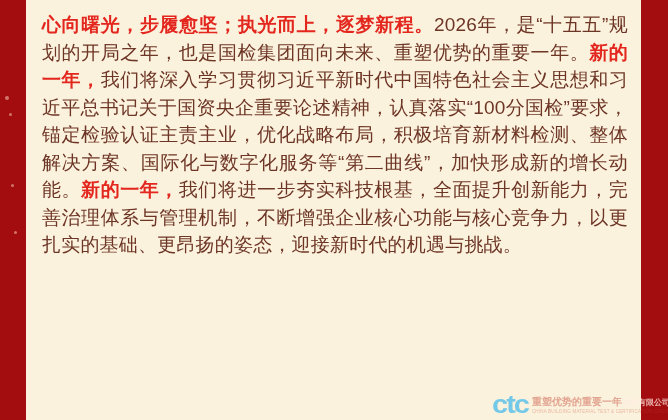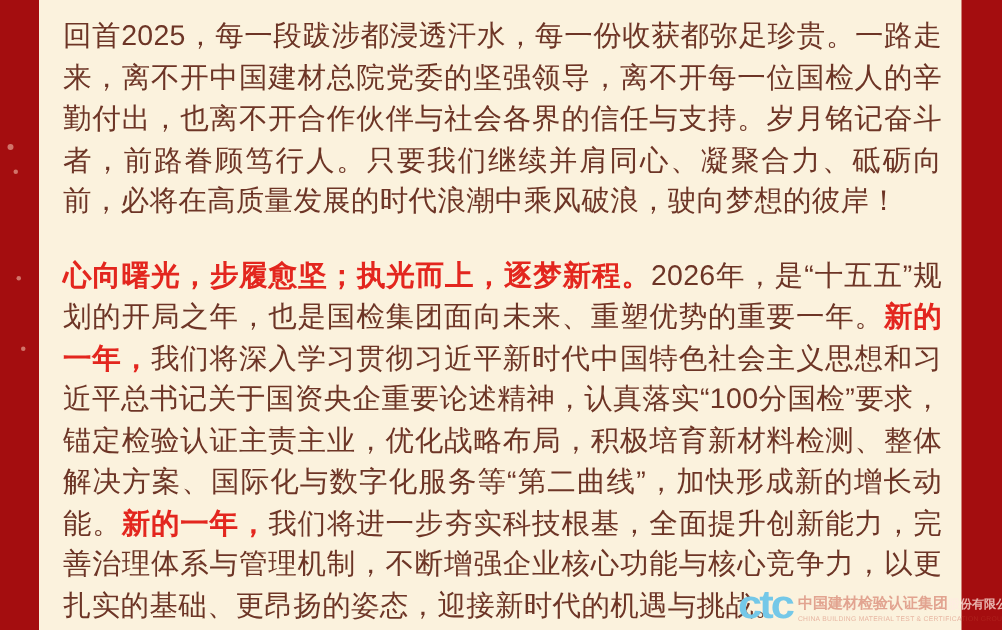--- a/index.html
+++ b/index.html
@@ -45,21 +45,20 @@
   .hl {
     color: #E3261E;
     font-weight: bold;
     font-family: Liberation Serif, serif;
   }
   .watermark {
     position: absolute;
     left: 492px; bottom: 3px;
     width: 176px;
     display: flex;
-    align-items: center;
     z-index: 3;
     pointer-events: none;
   }
   .ctc-logo {
     font-size: 29px;
     font-weight: bold;
     color: #74C8E8;
     letter-spacing: -2px;
     line-height: 26px;
     transform: scaleY(0.92);
@@ -88,23 +87,22 @@
 
 <div class="side-border left">
   <span class="speck s1"></span>
   <span class="speck s2"></span>
   <span class="speck s3"></span>
   <span class="speck s4"></span>
 </div>
 <div class="side-border right"></div>
 
 <div class="content">
-  <p class="para">回首2025，每一段跋涉都浸透汗水，每一份收获都弥足珍贵。一路走来，离不开中国建材总院党委的坚强领导，离不开每一位国检人的辛勤付出，也离不开合作伙伴与社会各界的信任与支持。岁月铭记奋斗者，前路眷顾笃行人。只要我们继续并肩同心、凝聚合力、砥砺向前，必将在高质量发展的时代浪潮中乘风破浪，驶向梦想的彼岸！</p>
   <p class="para"><span class="hl">心向曙光，步履愈坚；执光而上，逐梦新程。</span><span>2026年，是“十五五”规划的开局之年，也是国检集团面向未来、重塑优势的重要一年。</span><span class="hl">新的一年，</span><span>我们将深入学习贯彻习近平新时代中国特色社会主义思想和习近平总书记关于国资央企重要论述精神，认真落实“100分国检”要求，锚定检验认证主责主业，优化战略布局，积极培育新材料检测、整体解决方案、国际化与数字化服务等“第二曲线”，加快形成新的增长动能。</span><span class="hl">新的一年，</span><span>我们将进一步夯实科技根基，全面提升创新能力，完善治理体系与管理机制，不断增强企业核心功能与核心竞争力，以更扎实的基础、更昂扬的姿态，迎接新时代的机遇与挑战。</span></p>
 </div>
 
 <div class="watermark">
   <span class="ctc-logo">ctc</span>
   <span class="wm-text">
-    <span class="wm-cn-line"><span class="wm-cn">中国建材检验认证集团</span><span class="wm-suffix">股份有限公司</span></span>
+    <span class="wm-cn-line"><span class="wm-cn">重塑优势的重要一年</span><span class="wm-suffix">股份有限公司</span></span>
     <span class="wm-en" style="display:block">CHINA BUILDING MATERIAL TEST &amp; CERTIFICATION GROUP CO.,LTD.</span>
   </span>
 </div>
 
 </body></html>

